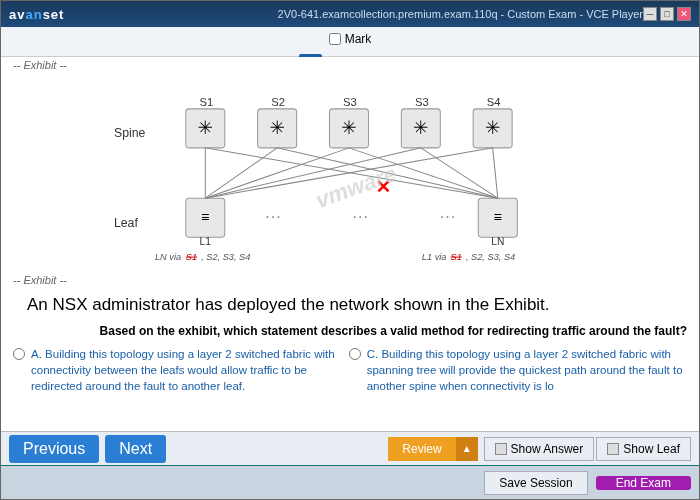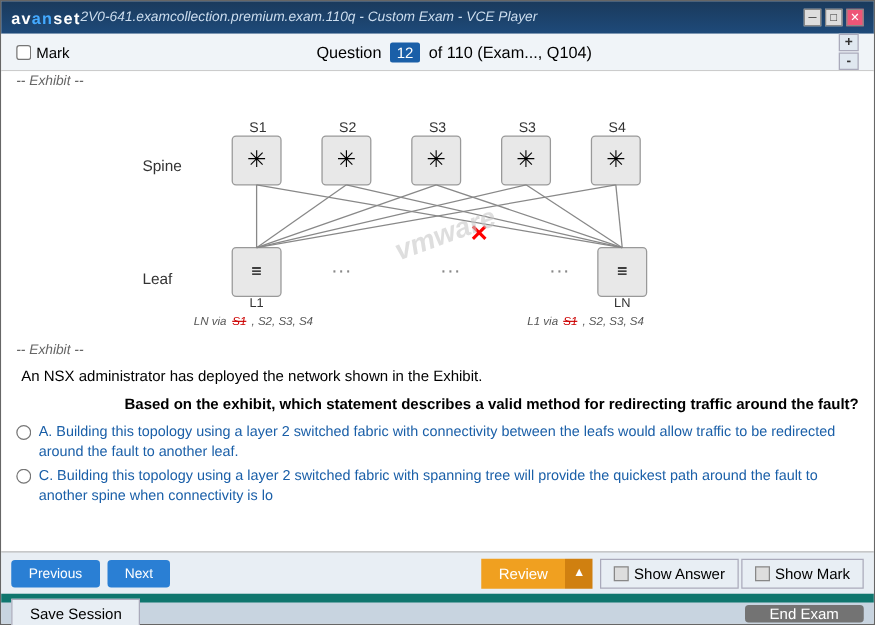--- a/index.html
+++ b/index.html
@@ -12,33 +12,34 @@
       color: white;
       display: flex;
       align-items: center;
       justify-content: space-between;
       padding: 4px 8px;
       height: 26px;
     }
     .title-bar-left { display: flex; align-items: flex-start; gap: 6px; }
     .avanset-logo { color: white; font-weight: bold; font-size: 13px; letter-spacing: 1px; }
     .avanset-logo span { color: #4af; }
-    .title-bar-center { font-size: 11px; color: #cde; flex: 1; text-align: left; font-style: italic; }
+    .title-bar-center { font-size: 11px; color: #cde; flex: 1; text-align: right; }
     .title-bar-controls { display: flex; gap: 3px; }
     .tb-btn { width: 14px; height: 14px; border: 1px solid #888; background: #ddd; font-size: 9px; display: flex; align-items: center; justify-content: center; cursor: pointer; color: #333; }
     .tb-btn.close { background: #e57; color: white; }
 
     .question-header {
       background: #f0f4f8;
       border-bottom: 1px solid #ccc;
       padding: 5px 12px;
       display: flex;
       align-items: center;
       gap: 8px;
       height: 30px;
+      flex-direction: column;
     }
     .mark-checkbox { display: flex; align-items: center; gap: 4px; font-size: 12px; }
     .mark-checkbox input { width: 12px; height: 12px; }
     .question-info { flex: 1; text-align: center; font-size: 13px; }
     .question-num-box { display: inline-block; background: #1a5fa8; color: white; padding: 1px 5px; font-size: 12px; font-weight: normal; border-radius: 2px; }
     .zoom-controls { display: flex; flex-direction: column; gap: 1px; }
     .zoom-btn { width: 16px; height: 14px; background: #e0e8f0; border: 1px solid #aab; font-size: 11px; font-weight: bold; display: flex; align-items: center; justify-content: center; cursor: pointer; color: #333; }
 
     .content-area {
       flex: 1;
@@ -50,43 +51,43 @@
     .exhibit-label { color: #666; font-size: 11px; margin-bottom: 4px; font-style: italic; }
 
     .network-diagram {
       width: 100%;
       height: 195px;
       position: relative;
       margin: 4px 0;
     }
     .network-diagram svg { width: 100%; height: 100%; }
 
-    .question-text { font-size: 12px; margin: 6px 0 4px 4px; line-height: 1.5; }
+    .question-text { font-size: 17px; margin: 6px 0 4px 14px; line-height: 1.5; }
     .question-bold { font-weight: bold; font-size: 12px; margin-bottom: 6px; line-height: 1.5; text-align: right; }
 
-    .options { display: flex; flex-direction: column; gap: 3px; }
+    .options { display: flex; flex-direction: row; gap: 3px; }
     .option { display: flex; align-items: flex-start; gap: 6px; font-size: 11.5px; line-height: 1.4; }
     .option-radio { margin-top: 2px; width: 12px; height: 12px; flex-shrink: 0; }
     .option-text { color: #1a5fa8; }
 
     .bottom-bar {
       background: #e8eef4;
       border-top: 1px solid #bbb;
       padding: 4px 8px;
       display: flex;
       align-items: center;
       gap: 6px;
       height: 34px;
     }
     .nav-btn {
       background: #2a7fd4;
       color: white;
       border: none;
       padding: 5px 14px;
-      font-size: 11px;
+      font-size: 16px;
       cursor: pointer;
       border-radius: 3px;
     }
     .spacer { flex: 1; }
     .review-btn-group { display: flex; align-items: stretch; }
     .review-btn {
       background: #f0a020;
       color: white;
       border: none;
       padding: 5px 14px;
@@ -107,37 +108,37 @@
       border: 1px solid #aab;
       padding: 4px 10px;
       font-size: 12px;
       cursor: pointer;
       display: flex; align-items: center; gap: 4px; justify-content: space-between;
     }
     .show-btn-square { width: 12px; height: 12px; border: 1px solid #888; background: #ddd; display: inline-block; }
 
     .bottom-bar2 {
       background: #c8d4e0;
-      border-top: 7px solid #0f766e;
+      border-top: 1px solid #0f766e;
       padding: 4px 8px;
       display: flex;
       align-items: center;
-      justify-content: space-between;
+      justify-content: flex-end;
       gap: 8px;
-      height: 24px;
+      height: 34px;
     }
     .save-btn {
       background: #e8eef4;
       border: 1px solid #aab;
       padding: 4px 14px;
       font-size: 12px;
       cursor: pointer;
     }
     .end-btn {
-      background: #737373;
+      background: #a21caf;
       color: white;
       border: none;
       padding: 0 20px;
       font-size: 12px;
       cursor: pointer;
       border-radius: 3px;
     }
   </style>
 </head>
 <body>
@@ -264,21 +265,21 @@
       <button class="review-btn">Review</button>
       <button class="review-dropdown">▲</button>
     </div>
     <div class="show-btn-group">
       <button class="show-btn">
         <span class="show-btn-square"></span>
         <span>Show Answer</span>
       </button>
       <button class="show-btn">
         <span class="show-btn-square"></span>
-        <span>Show Mark</span>
+        <span>Show Leaf</span>
       </button>
     </div>
   </div>
 
   <div class="bottom-bar2">
     <button class="save-btn">Save Session</button>
     <button class="end-btn">End Exam</button>
   </div>
 
 </div>

